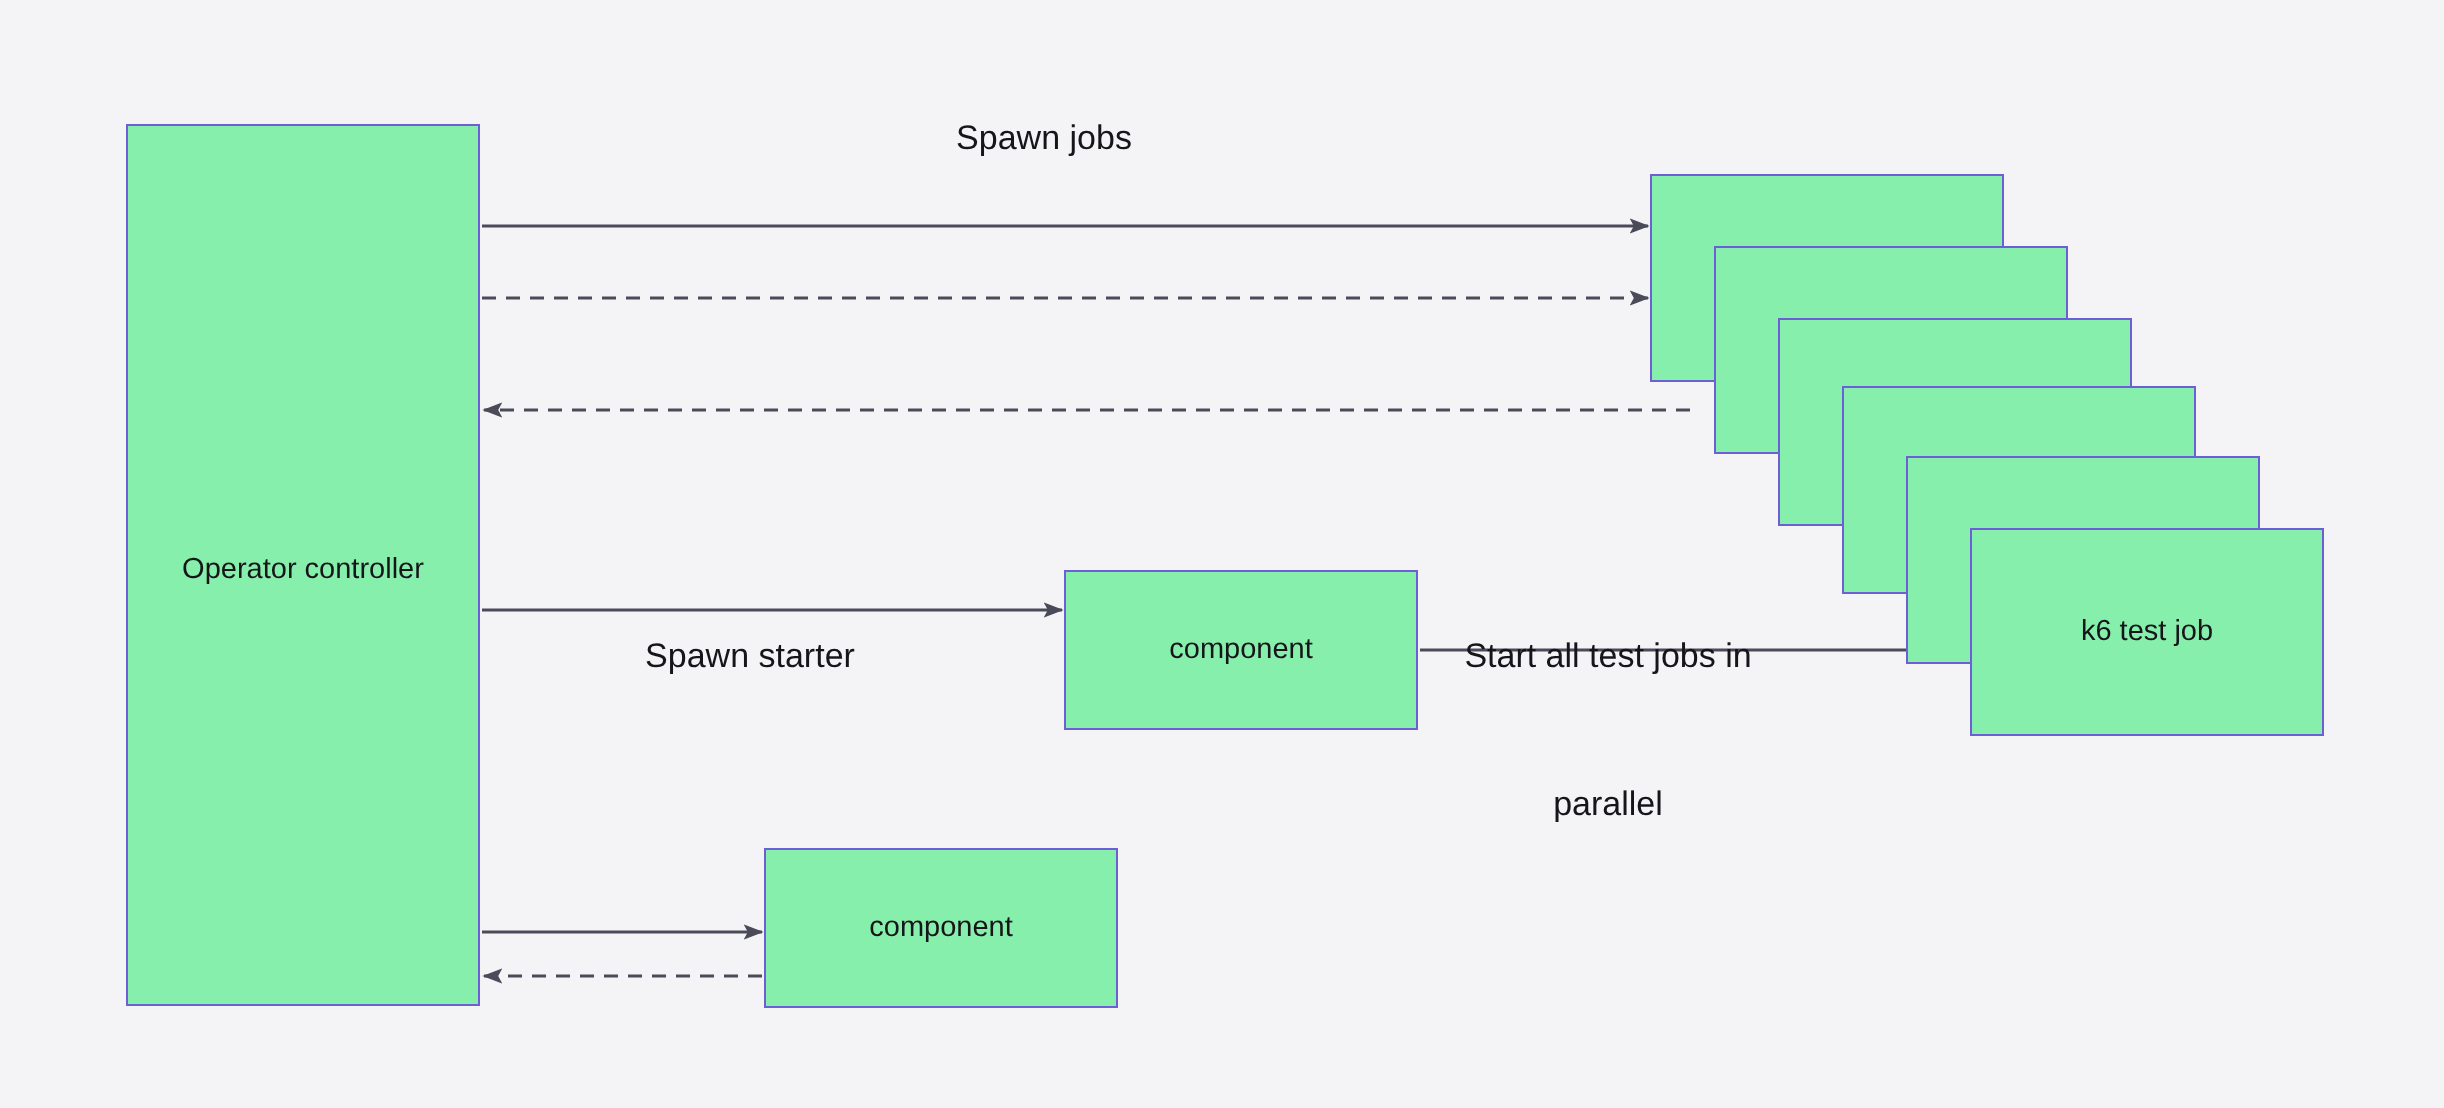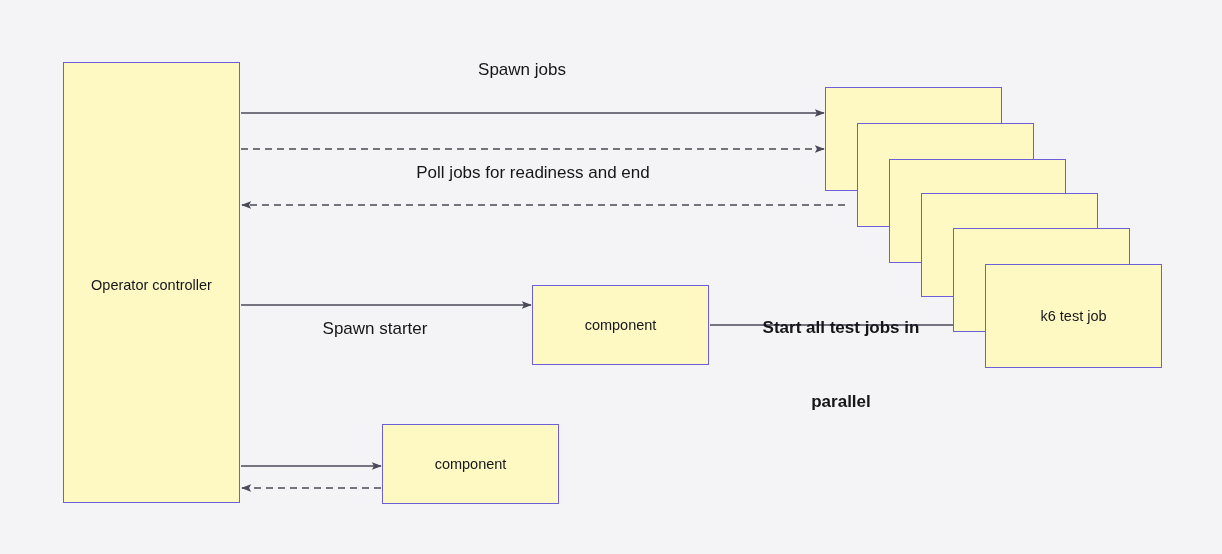--- a/index.html
+++ b/index.html
@@ -21,21 +21,21 @@
   #svg-layer {
     position: absolute;
     left: 0;
     top: 0;
     width: 1222px;
     height: 554px;
   }
   .node {
     position: absolute;
     box-sizing: border-box;
-    background: #fef9c3;
+    background: #86efac;
     border: 1.4px solid #6c5fd8;
     display: flex;
     align-items: center;
     justify-content: center;
   }
   .node-label {
     font-size: 14.5px;
     color: #16161a;
     line-height: 1.25;
     text-align: center;
@@ -112,23 +112,22 @@
   <div class="node" style="left:532px; top:285px; width:177px; height:80px;">
     <span class="node-label">component</span>
   </div>
 
   <div class="node" style="left:382px; top:424px; width:177px; height:80px;">
     <span class="node-label">component</span>
   </div>
 
   <div class="edge-label" style="left:522px; top:70px;">Spawn jobs</div>
 
-  <div class="edge-label" style="left:533px; top:173px;">Poll jobs for readiness and end</div>
 
   <div class="edge-label" style="left:375px; top:329px;">Spawn starter</div>
 
-  <div class="edge-label" style="left:841px; top:366px;font-weight:bold;">
+  <div class="edge-label" style="left:804px; top:366px;">
     <div>Start all test jobs in</div>
     <div>parallel</div>
   </div>
 
 
 </div>
 
 </body></html>

